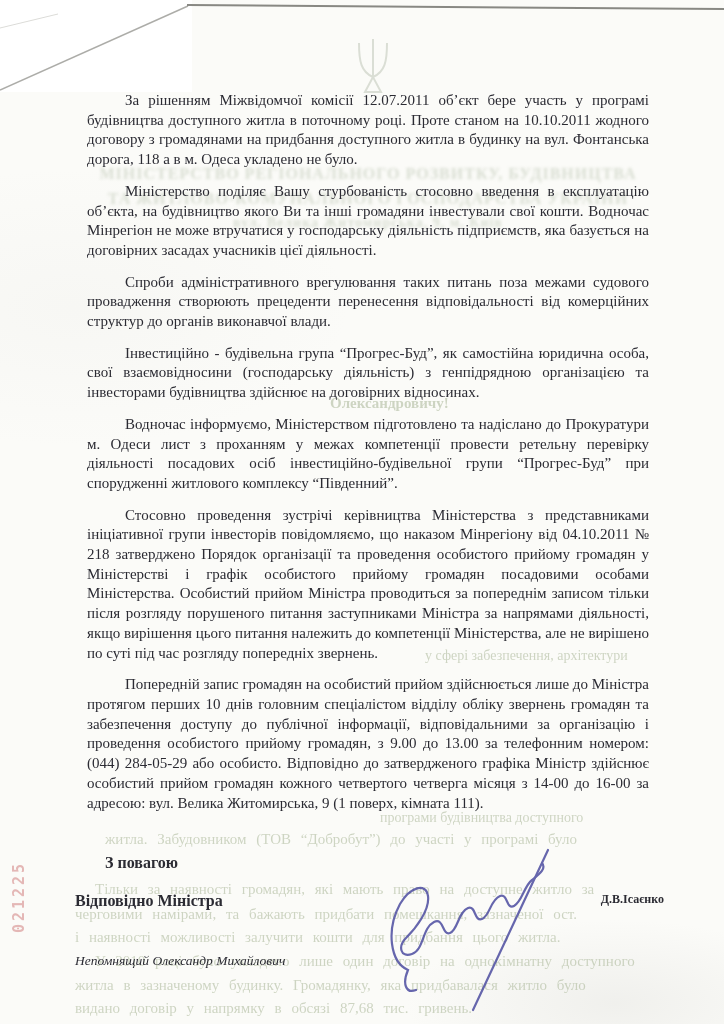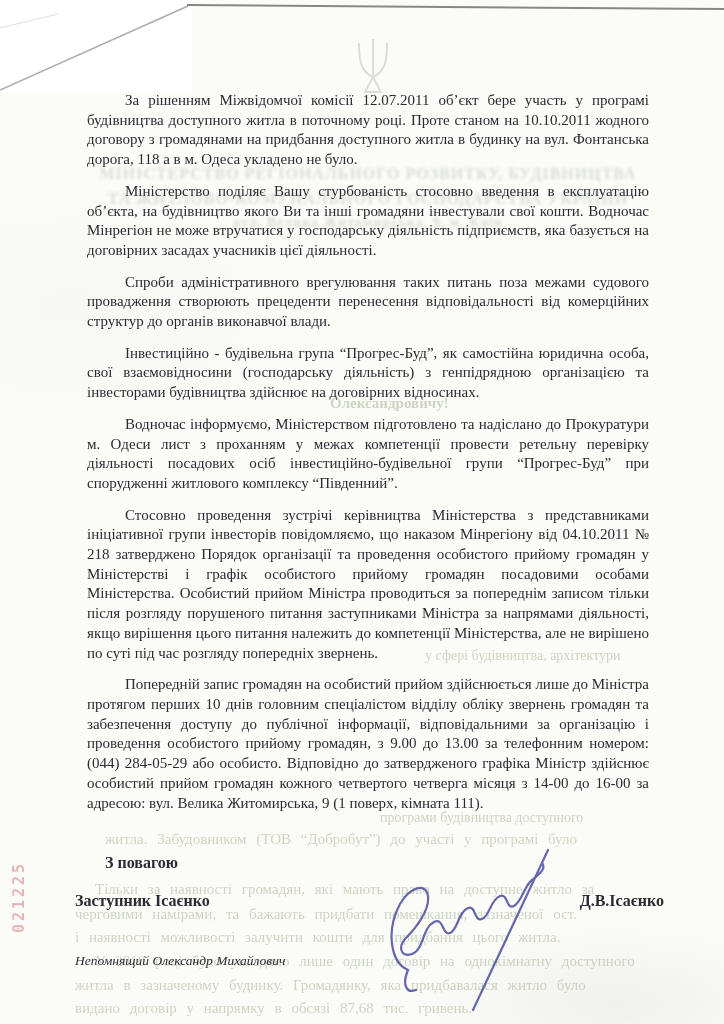--- a/index.html
+++ b/index.html
@@ -23,21 +23,21 @@
         font-family:"Liberation Serif", serif;white-space:nowrap;pointer-events:none;}
   .ghost-head{font-weight:bold;font-size:16px;letter-spacing:1px;color:#b8c2ae;
         opacity:.5;filter:blur(1.8px);text-align:center;white-space:nowrap;}
   .ghost-bold{font-weight:bold;}
   .ghost-wide{font-size:15px;word-spacing:6px;}
   
   .trident{position:absolute;left:352px;top:36px;opacity:.45;filter:blur(.6px);}
   
   .closing{position:absolute;left:105px;top:854px;font-weight:bold;font-size:16px;}
   .sig-title{position:absolute;left:75px;top:892px;font-weight:bold;font-size:16px;}
-  .sig-name{position:absolute;right:60px;top:892px;font-weight:bold;font-size:16px;}
+  .sig-name{position:absolute;right:60px;top:892px;font-weight:bold;font-size:12px;}
   .executor{position:absolute;left:75px;top:953px;font-style:italic;font-size:13.5px;}
   
   .signature{position:absolute;left:378px;top:842px;}
   
   .stamp{position:absolute;left:-26px;top:888px;transform:rotate(-90deg);
         transform-origin:center;font-family:"DejaVu Sans Mono", monospace;
         font-weight:bold;font-size:15px;letter-spacing:3px;
         color:rgba(205,115,115,.5);filter:blur(.4px);width:90px;text-align:center;}
 </style>
 </head>
@@ -60,21 +60,21 @@
       <path d="M35 7 c0 18 -2 29 -14 34"></path>
       <path d="M21 41 l-8 15 h16 z"></path>
     </g>
   </svg>
 
   <div class="ghost ghost-head" style="left:75px;top:165px;width:586px;">МІНІСТЕРСТВО РЕГІОНАЛЬНОГО РОЗВИТКУ, БУДІВНИЦТВА</div>
   <div class="ghost ghost-head" style="left:75px;top:190px;width:586px;">ТА ЖИТЛОВО-КОМУНАЛЬНОГО ГОСПОДАРСТВА УКРАЇНИ</div>
   <div class="ghost ghost-head" style="left:75px;top:215px;width:586px;font-size:14px;">вул. Велика Житомирська, 9, м. Київ</div>
 
   <div class="ghost ghost-bold" style="left:330px;top:395px;font-size:15px;">Олександровичу!</div>
-  <div class="ghost" style="left:425px;top:648px;font-size:14px;">у сфері будівництва, архітектури</div>
+  <div class="ghost" style="left:425px;top:648px;font-size:14px;">у сфері забезпечення, архітектури</div>
   <div class="ghost" style="left:380px;top:810px;font-size:14px;">програми будівництва доступного</div>
 
   <div class="ghost ghost-wide" style="left:105px;top:831px;">житла. Забудовником (ТОВ “Добробут”) до участі у програмі було</div>
   <div class="ghost ghost-wide" style="left:95px;top:881px;">Тільки за наявності громадян, які мають право на доступне житло за</div>
   <div class="ghost ghost-wide" style="left:75px;top:906px;">черговими намірами, та бажають придбати помешкання, зазначеної ост.</div>
   <div class="ghost ghost-wide" style="left:75px;top:929px;">і наявності можливості залучити кошти для придбання цього житла.</div>
   <div class="ghost ghost-wide" style="left:95px;top:953px;">У 2010 році було укладено лише один договір на однокімнатну доступного</div>
   <div class="ghost ghost-wide" style="left:75px;top:977px;">житла в зазначеному будинку. Громадянку, яка придбавалася житло було</div>
   <div class="ghost ghost-wide" style="left:75px;top:1000px;">видано договір у напрямку в обсязі 87,68 тис. гривень.</div>
 
@@ -82,21 +82,21 @@
     <p>За рішенням Міжвідомчої комісії 12.07.2011 об’єкт бере участь у програмі будівництва доступного житла в поточному році. Проте станом на 10.10.2011 жодного договору з громадянами на придбання доступного житла в будинку на вул. Фонтанська дорога, 118 а в м. Одеса укладено не було.</p>
     <p>Міністерство поділяє Вашу стурбованість стосовно введення в експлуатацію об’єкта, на будівництво якого Ви та інші громадяни інвестували свої кошти. Водночас Мінрегіон не може втручатися у господарську діяльність підприємств, яка базується на договірних засадах учасників цієї діяльності.</p>
     <p>Спроби адміністративного врегулювання таких питань поза межами судового провадження створюють прецеденти перенесення відповідальності від комерційних структур до органів виконавчої влади.</p>
     <p>Інвестиційно - будівельна група “Прогрес-Буд”, як самостійна юридична особа, свої взаємовідносини (господарську діяльність) з генпідрядною організацією та інвесторами будівництва здійснює на договірних відносинах.</p>
     <p>Водночас інформуємо, Міністерством підготовлено та надіслано до Прокуратури м. Одеси лист з проханням у межах компетенції провести ретельну перевірку діяльності посадових осіб інвестиційно-будівельної групи “Прогрес-Буд” при спорудженні житлового комплексу “Південний”.</p>
     <p>Стосовно проведення зустрічі керівництва Міністерства з представниками ініціативної групи інвесторів повідомляємо, що наказом Мінрегіону від 04.10.2011 № 218 затверджено Порядок організації та проведення особистого прийому громадян у Міністерстві і графік особистого прийому громадян посадовими особами Міністерства. Особистий прийом Міністра проводиться за попереднім записом тільки після розгляду порушеного питання заступниками Міністра за напрямами діяльності, якщо вирішення цього питання належить до компетенції Міністерства, але не вирішено по суті під час розгляду попередніх звернень.</p>
     <p>Попередній запис громадян на особистий прийом здійснюється лише до Міністра протягом перших 10 днів головним спеціалістом відділу обліку звернень громадян та забезпечення доступу до публічної інформації, відповідальними за організацію і проведення особистого прийому громадян, з 9.00 до 13.00 за телефонним номером: (044) 284-05-29 або особисто. Відповідно до затвердженого графіка Міністр здійснює особистий прийом громадян кожного четвертого четверга місяця з 14-00 до 16-00 за адресою: вул. Велика Житомирська, 9 (1 поверх, кімната 111).</p>
   </div>
 
   <div class="closing">З повагою</div>
-  <div class="sig-title">Заступник Ісаєнко</div>
+  <div class="sig-title">Відповідно Міністра</div>
   <div class="sig-name">Д.В.Ісаєнко</div>
   <div class="executor">Непомнящий Олександр Михайлович</div>
 
   <svg class="signature" width="190" height="170" viewBox="0 0 190 170">
     <g fill="none" stroke="#4d4da0" stroke-width="2.2" stroke-linecap="round" opacity=".85">
       <path d="M38 148 C 28 152 24 142 30 128 C 12 120 8 88 22 62 C 32 45 48 40 50 54 C 52 68 38 86 28 96 C 20 104 22 116 34 112 C 46 108 44 86 56 80 C 66 75 64 94 72 91 C 80 88 80 70 90 66 C 98 63 96 80 104 77 C 112 74 112 58 122 54 C 130 51 128 68 136 64 C 144 60 146 44 154 38 C 160 33 169 27 164 21"></path>
       <path d="M170 8 L 95 168"></path>
     </g>
   </svg>
 

